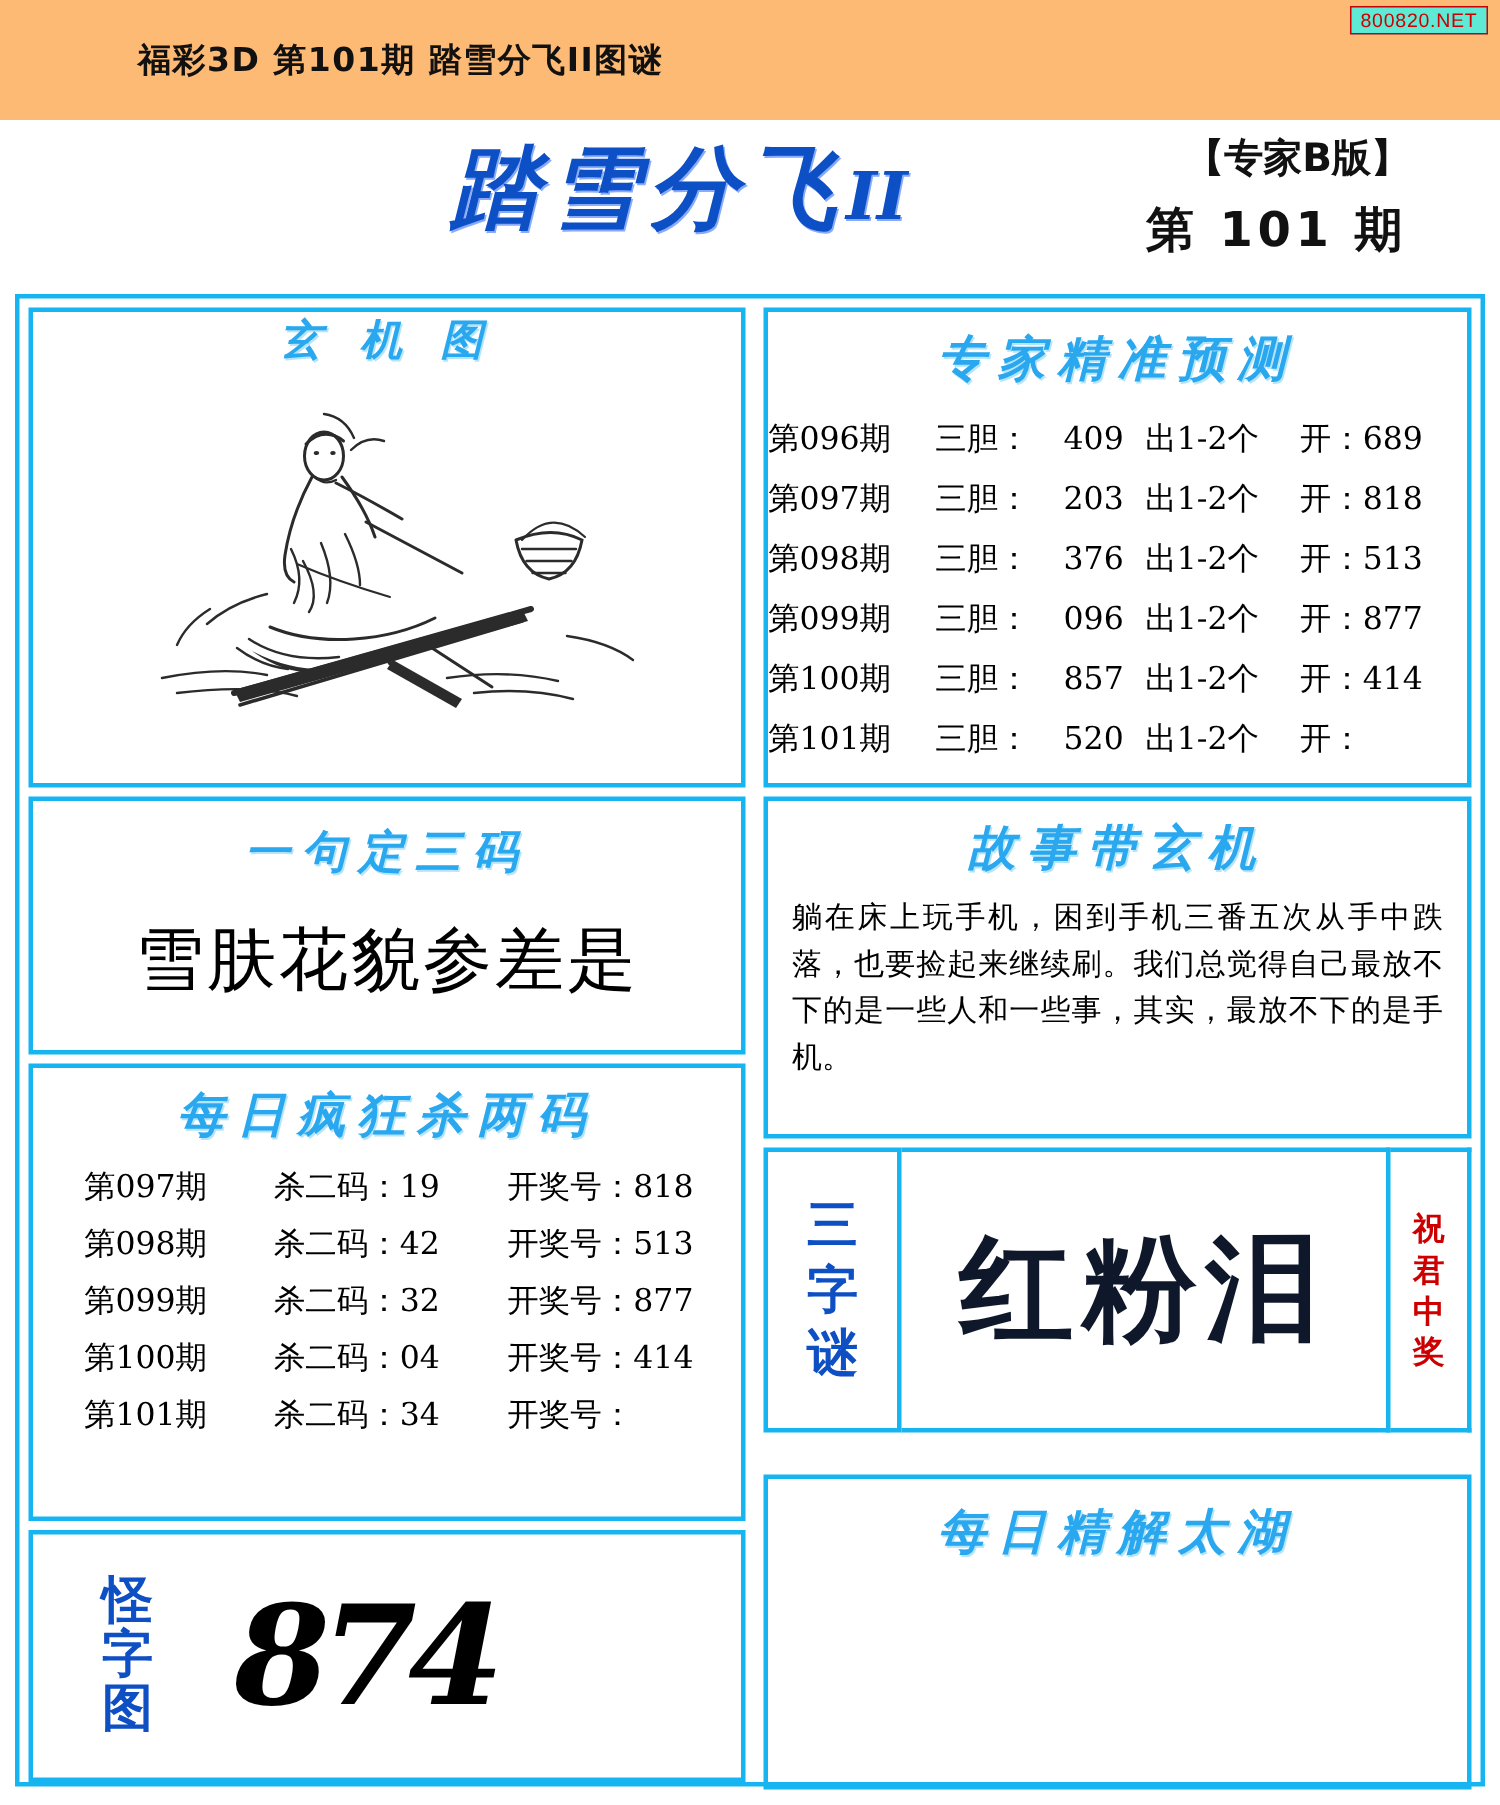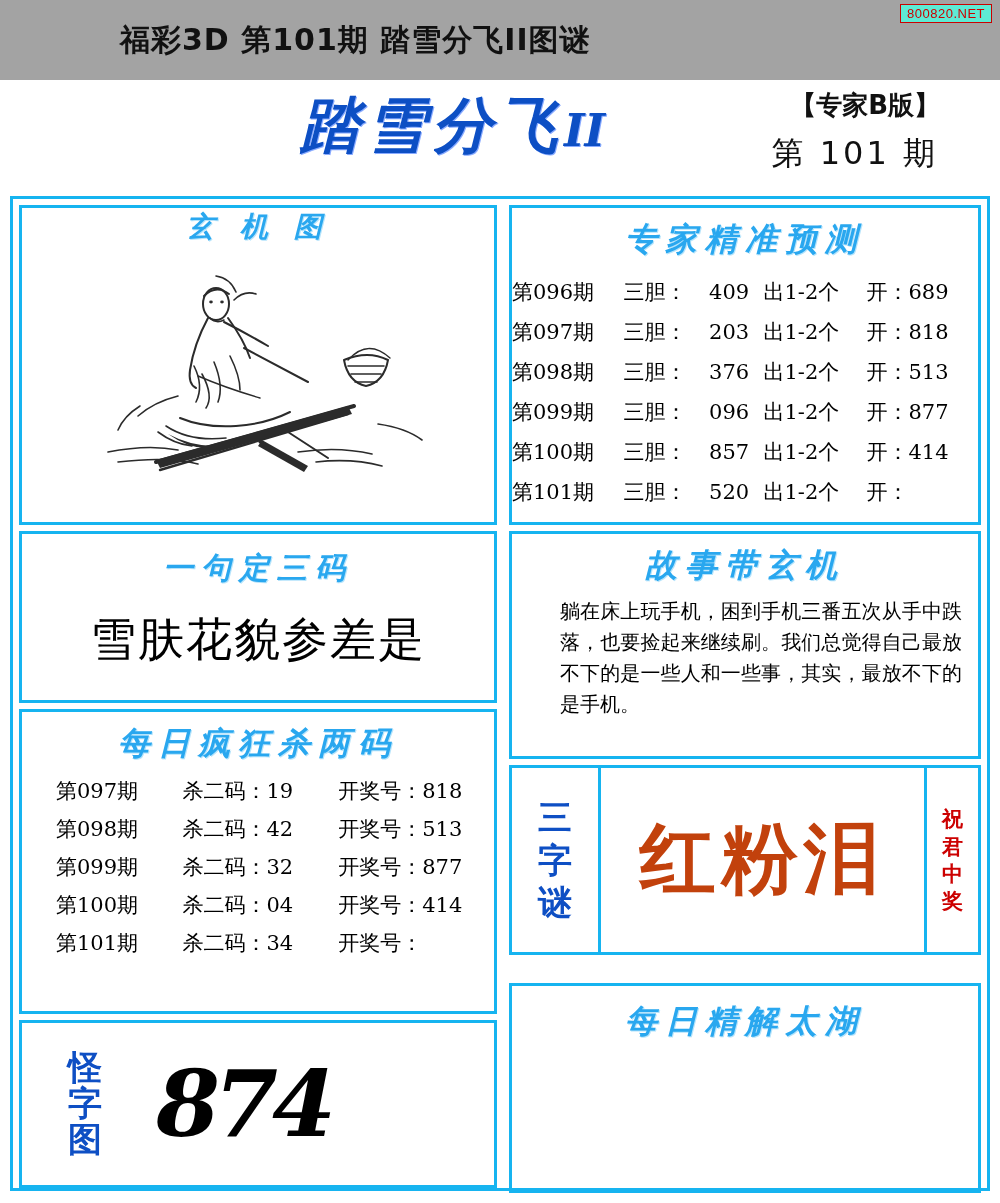--- a/index.html
+++ b/index.html
@@ -17,25 +17,25 @@
     color:#cc0000;
     font-size:13px;
     font-family:"Liberation Sans", sans-serif;
     padding:1px 6px;
     letter-spacing:0.5px;
     background:#5eead4;
     z-index:30;
   }
   .topbar {
     height:80px;
-    background:#a3a3a3;
+    background:#fdba74;
     display:flex;
     align-items:center;
-    padding-left:120px;
-    font-size:30px;
+    padding-left:92px;
+    font-size:22px;
     font-weight:bold;
     color:#111;
     font-family:"DejaVu Sans","Liberation Sans",sans-serif;
     letter-spacing:1px;
   }
   .headline {
     height:110px;
     position:relative;
   }
   .headline .title {
@@ -55,21 +55,21 @@
     right:60px; top:8px;
     font-size:26px;
     font-weight:bold;
     color:#111;
     font-family:"DejaVu Sans", sans-serif;
   }
   .headline .issue {
     position:absolute;
     right:62px; top:52px;
     font-size:32px;
-    font-weight:normal;
+    font-weight:bold;
     color:#111;
     font-family:"DejaVu Sans", sans-serif;
     letter-spacing:3px;
   }
 
   .sheet {
     position:absolute;
     left:10px; top:196px;
     width:980px; height:995px;
     border:3px solid #16b4f0;
@@ -172,41 +172,40 @@
 
   #p-story { height:228px; }
   #p-story .panel-head { font-size:32px; padding:10px 0 8px; }
   .story-text {
     font-size:20px;
     line-height:1.55;
     color:#000;
     font-family:"DejaVu Serif", serif;
     padding:0 16px;
     text-align:justify;
-    margin-left:32px;
   }
 
   .mid-row { display:flex; height:190px; margin:6px; }
   .mid-label {
     width:92px;
     border:3px solid #16b4f0;
     color:#0e4fc4;
     font-size:34px;
     font-weight:bold;
     font-family:"DejaVu Serif", serif;
     display:flex; flex-direction:column;
     align-items:center; justify-content:center;
     line-height:1.25;
   }
   .mid-main {
     flex:1;
     border:3px solid #16b4f0;
     border-left:none;
     display:flex; align-items:center; justify-content:center;
-    font-size:76px; font-weight:bold; color:#c2410c;
+    font-size:76px; font-weight:bold; color:#0f172a;
     font-family:"DejaVu Serif", serif;
     letter-spacing:6px;
   }
   .mid-side {
     width:54px;
     border:3px solid #16b4f0;
     border-left:none;
     color:#cc0000;
     font-size:21px; font-weight:bold;
     font-family:"DejaVu Serif", serif;

